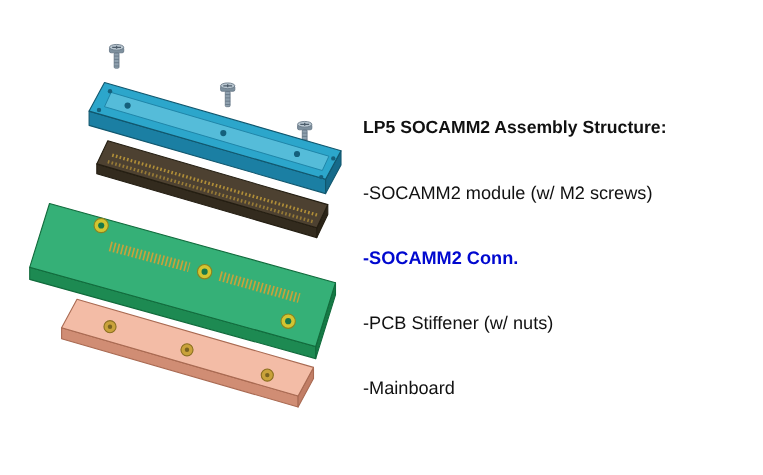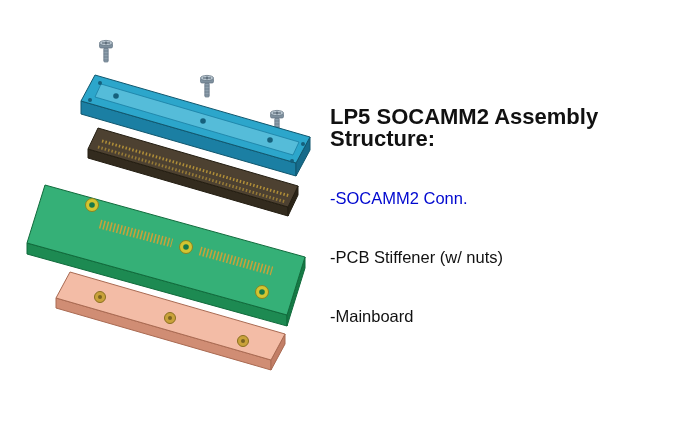--- a/index.html
+++ b/index.html
@@ -4,23 +4,23 @@
 <style>
   html,body{margin:0;padding:0;}
   body{
     width:694px;height:432px;background:#ffffff;position:relative;overflow:hidden;
     font-family:"Liberation Sans",sans-serif;
   }
   .stage{position:absolute;inset:0;}
   .diagram-svg{position:absolute;left:0;top:0;}
 
   .legend{position:absolute;left:330px;top:106px;width:360px;color:var(--c-text,#111111);}
-  .legend-title{font-size:22px;font-weight:bold;line-height:22px;margin:0 0 38px 0;}
+  .legend-title{font-size:16px;font-weight:bold;line-height:22px;margin:0 0 38px 0;}
   .legend-item{font-size:16.5px;line-height:21px;margin:0 0 38px 0;}
-  .legend-item.emphasis{color:var(--c-highlight,#0008cf);font-weight:normal;}
+  .legend-item.emphasis{color:var(--c-highlight,#0008cf);font-weight:bold;}
 
   
   .f-module-top{fill:var(--c-module,#2ca6cb);stroke:#11576e;stroke-width:1;stroke-linejoin:round;}
   .f-module-plateau{fill:#55bcd9;stroke:#1b7fa3;stroke-width:0.8;stroke-linejoin:round;}
   .f-module-front{fill:#1b7fa3;stroke:#11576e;stroke-width:1;stroke-linejoin:round;}
   .f-module-end{fill:#166a8a;stroke:#11576e;stroke-width:1;stroke-linejoin:round;}
   .f-module-hole{fill:#15607c;}
 
   .f-conn-top{fill:var(--c-connector,#4d4131);stroke:#241e12;stroke-width:1;stroke-linejoin:round;}
   .f-conn-front{fill:#332b1e;stroke:#241e12;stroke-width:1;stroke-linejoin:round;}
@@ -104,18 +104,19 @@
       <polygon class="f-stiff-end" points="285,334 271,360 271,370 285,344"></polygon>
       <polygon class="f-stiff-top" points="70,272 285,334 271,360 56,298"></polygon>
       <use href="#nut" transform="translate(100,297)"></use>
       <use href="#nut" transform="translate(170,318)"></use>
       <use href="#nut" transform="translate(243,341)"></use>
     </g>
   </svg>
 
   <div class="legend">
     <div class="legend-title">LP5 SOCAMM2 Assembly Structure:</div>
+    <div class="legend-item">-SOCAMM2 module (w/ M2 screws)</div>
     <div class="legend-item emphasis">-SOCAMM2 Conn.</div>
     <div class="legend-item">-PCB Stiffener (w/ nuts)</div>
     <div class="legend-item">-Mainboard</div>
   </div>
 
 </div>
 
 </body></html>

